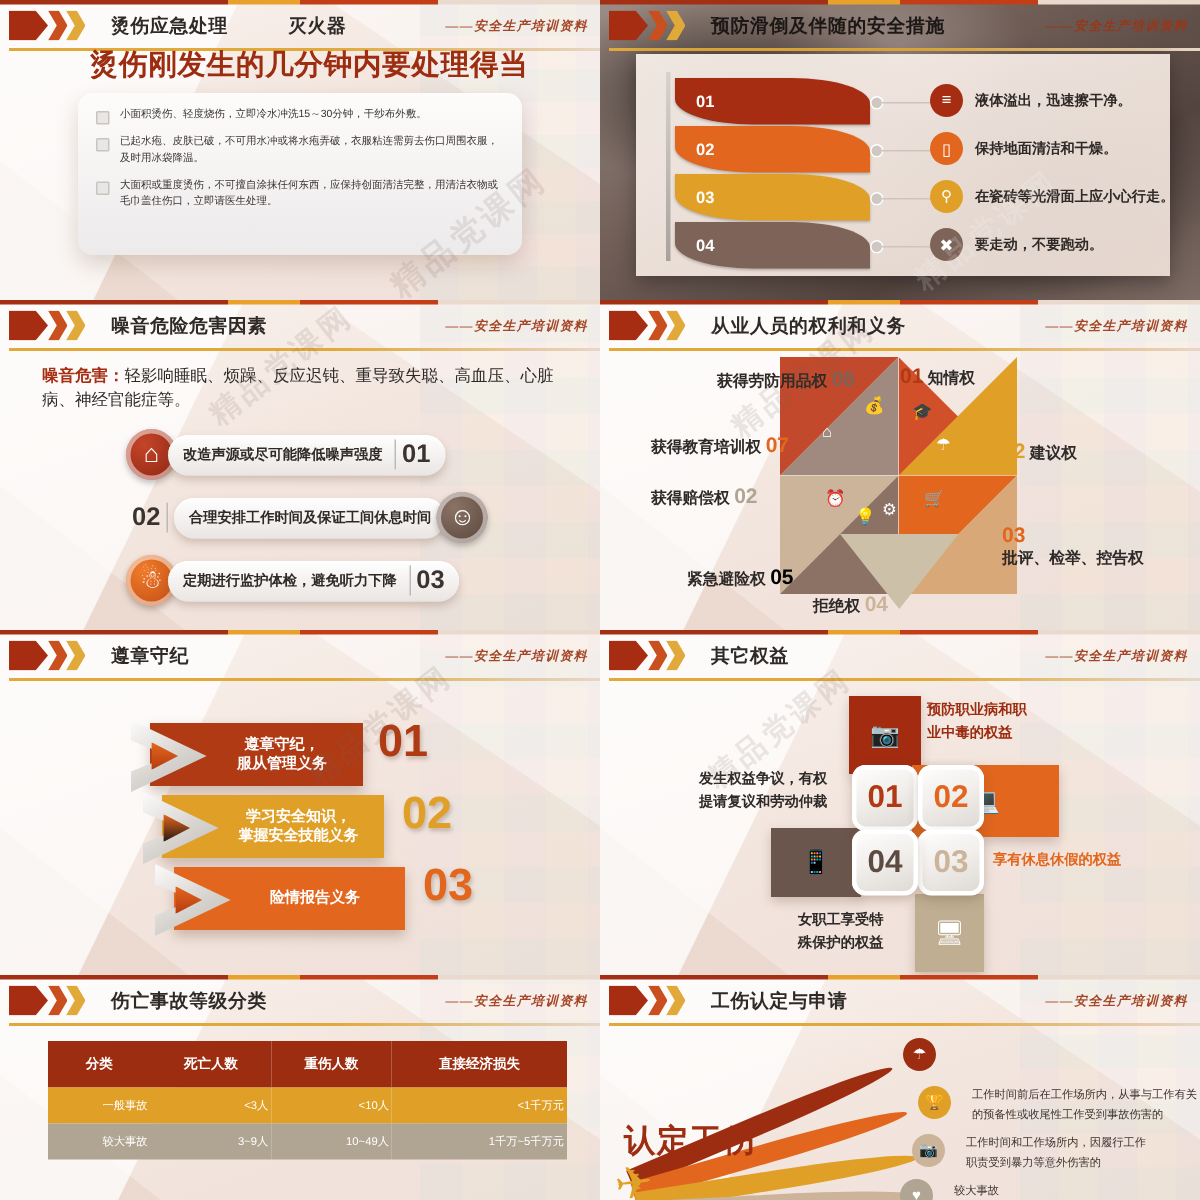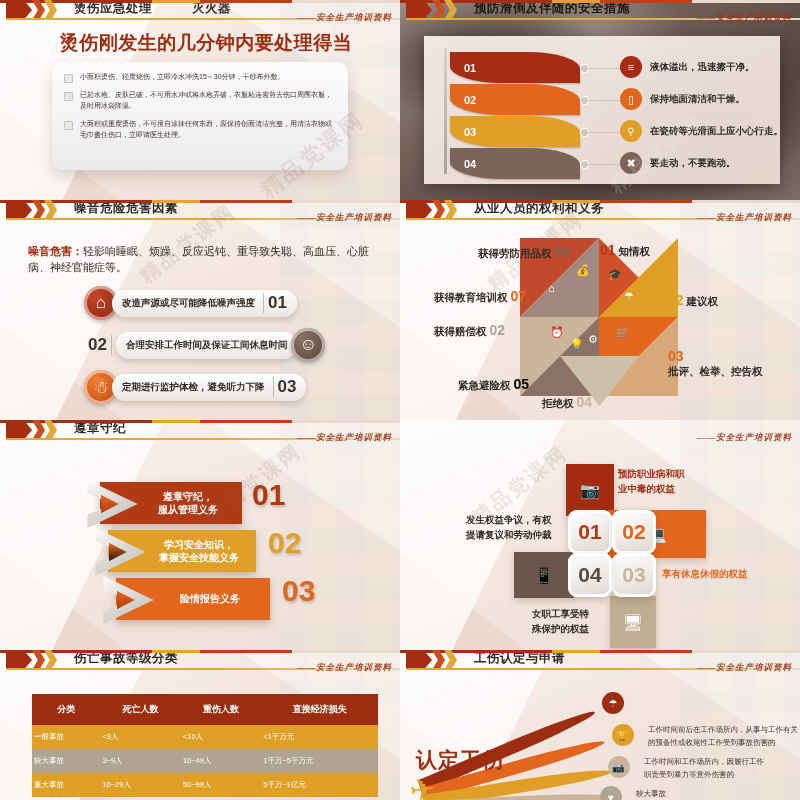--- a/index.html
+++ b/index.html
@@ -31,22 +31,22 @@
   }
   .bg-checks {
     position: absolute; right: 0; top: 0; width: 120px; height: 100%;
     opacity: .55;
     background-image:
       linear-gradient(0deg, transparent 0 0, transparent 0),
       repeating-linear-gradient(90deg, rgba(255,255,255,0) 0 0px, rgba(255,255,255,0) 0px);
   }
   
   .hdr {
-    position: absolute; left: 0; right: 0; top: 0; height: 20px;
-    display: flex; align-items: flex-start;
+    position: absolute; left: 0; right: 0; top: 0; height: 34px;
+    display: flex; align-items: center;
   }
   .hdr-topline {
     position: absolute; left: 0; right: 0; top: 0; height: 3px;
     background: linear-gradient(90deg,#a32f14 0 38%, #e8a12a 38% 50%, #c33d16 50% 73%, #ead9cd 73% 100%);
   }
   .hdr-underline {
     position: absolute; left: 6px; right: 0; bottom: 0; height: 2px;
     background: linear-gradient(90deg,#e0a93a 0 55%, #e7d6c7 100%);
   }
   .chev {
@@ -215,21 +215,21 @@
   
   .s7 .tbl {
     position: absolute; left: 32px; right: 22px; top: 44px;
     border-collapse: collapse; width: calc(100% - 54px);
   }
   .s7 .tbl th {
     background: #9d2d10; color: #fff; font-size: 9px; font-weight: bold;
     padding: 9px 2px; text-align: center;
   }
   .s7 .tbl td {
-    font-size: 7.5px; color: #fff; text-align: left; padding: 7px 2px;
+    font-size: 7.5px; color: #fff; text-align: right; padding: 7px 2px;
   }
   .s7 .tbl tr.r0 td { background: #e0a028; }
   .s7 .tbl tr.r1 td { background: #b0a492; }
   .s7 .tbl tr.r2 td { background: #e0a028; }
 
   
   .s8 .ray {
     position: absolute; transform-origin: left center;
     border-radius: 0 50% 50% 0;
   }
@@ -516,20 +516,30 @@
     <div class="num" style="left:282px; top:154px; color:#e2661d;">03</div>
 
     <div class="watermark" style="left:196px; top:50px; font-size:20px;">精品党课网</div>
   </div>
 
   <div class="slide s6">
     <div class="bg-poly"></div>
     <div class="bg-checks" style="background:
            repeating-linear-gradient(0deg, rgba(214,226,214,.28) 0 24px, rgba(250,226,214,.24) 24px 48px),
            repeating-linear-gradient(90deg, rgba(226,214,230,.26) 0 28px, rgba(246,238,210,.24) 28px 56px);"></div>
+    <div class="hdr">
+      <div class="hdr-topline"></div>
+      <div class="chev">
+        <div class="c1"></div>
+          <div class="c2"></div>
+          <div class="c3"></div>
+      </div>
+      <div class="hdr-title">其它权益</div>
+      <div class="hdr-underline"></div>
+    </div>
     <div class="hdr-sub">——安全生产培训资料</div>
 
     <div class="tile" style="left:166px; top:44px; width:48px; height:52px; background:#a32c10">
         <span>📷</span>
       </div>
     <div class="tile" style="left:208px; top:90px; width:98px; height:48px; background:#e2661d">
         <span>💻</span>
       </div>
     <div class="tile" style="left:210px; top:176px; width:46px; height:52px; background:#bfae92">
         <span>🖥</span>
@@ -586,26 +596,20 @@
           <td>&lt;3人</td>
           <td>&lt;10人</td>
           <td>&lt;1千万元</td>
         </tr>
         <tr class="r1">
           <td>较大事故</td>
           <td>3~9人</td>
           <td>10~49人</td>
           <td>1千万~5千万元</td>
         </tr>
-        <tr class="r2">
-          <td>重大事故</td>
-          <td>10~29人</td>
-          <td>50~99人</td>
-          <td>5千万~1亿元</td>
-        </tr>
       </tbody>
     </table>
   </div>
 
   <div class="slide s8">
     <div class="bg-poly"></div>
     <div class="bg-checks" style="background:
            repeating-linear-gradient(0deg, rgba(214,226,214,.30) 0 22px, rgba(250,226,214,.26) 22px 44px),
            repeating-linear-gradient(90deg, rgba(226,214,230,.30) 0 26px, rgba(246,238,210,.26) 26px 52px);"></div>
     <div class="hdr">

